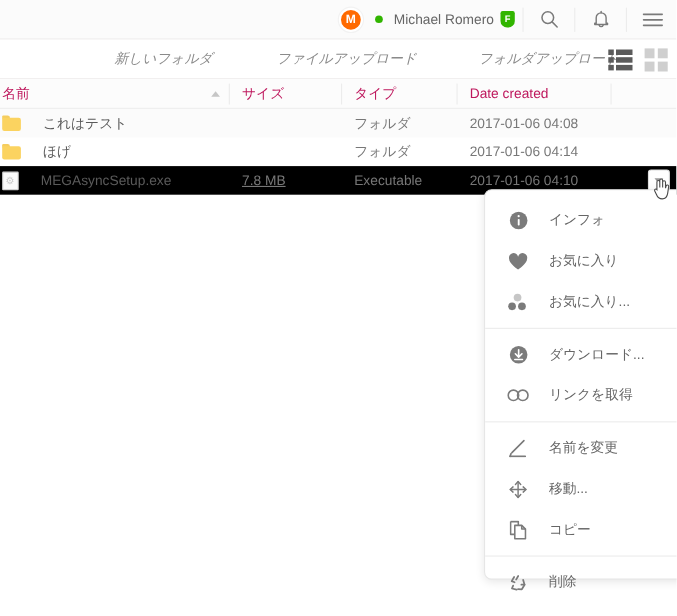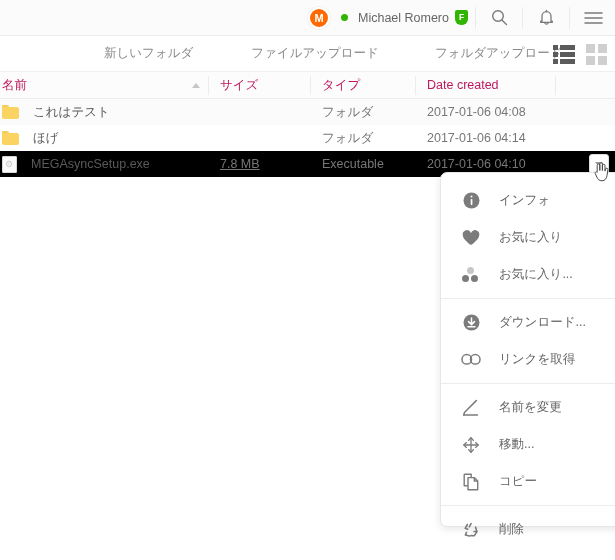--- a/index.html
+++ b/index.html
@@ -40,21 +40,21 @@
   }
   .icon-btn svg { display:block; }
 
   
   .toolbar {
     position:absolute; top:36px; left:0; width:615px; height:36px;
     background:#fff; border-bottom:1px solid #f0eeee;
     display:flex; align-items:center;
   }
   .tool-item {
-    font-size:12.5px; color:#8a8a8a; white-space:nowrap;
+    font-size:12.5px; color:#8a8a8a; white-space:nowrap;font-style:italic;
   }
   .tool-newfolder { margin-left:104px; }
   .tool-fileup { margin-left:58px; }
   .tool-folderup { margin-left:56px; }
   .view-toggles { position:absolute; right:8px; top:0; height:36px; display:flex; align-items:center; gap:11px; }
   .v-list { display:grid; grid-template-columns:5px 15px; grid-template-rows:5px 5px 5px; gap:2px 2px; }
   .v-list i { background:#5b5b5b; display:block; }
   .v-grid { display:grid; grid-template-columns:9px 9px; grid-template-rows:9px 9px; gap:3px; }
   .v-grid i { background:#cfcfcf; display:block; }
 
@@ -80,21 +80,21 @@
 
   
   .rows { position:absolute; top:99px; left:0; width:615px; }
   .row { height:26px; display:flex; align-items:center; font-size:12.5px; color:#666; position:relative; }
   .row.alt { background:#fbfbfb; }
   .row.selected { background:#000000; }
   .cell-name { width:208px; display:flex; align-items:center; padding-left:2px; }
   .cell-size { width:102px; padding-left:12px; color:#777;text-decoration:underline; }
   .cell-type { width:105px; padding-left:12px; color:#777; }
   .cell-date { width:140px; padding-left:12px; color:#777; }
-  .name-txt { margin-left:14px; color:#5a5a5a; }
+  .name-txt { margin-left:20px; color:#5a5a5a; }
 
   .ico-folder { width:17px; height:14px; position:relative; }
   .ico-folder::before{
     content:""; position:absolute; left:0; top:0; width:7px; height:3px;
     background:#f5cd5f; border-radius:1px 2px 0 0;
   }
   .ico-folder::after{
     content:""; position:absolute; left:0; top:2px; width:17px; height:12px;
     background:#fbd360; border-radius:1px 2px 2px 2px;
   }

